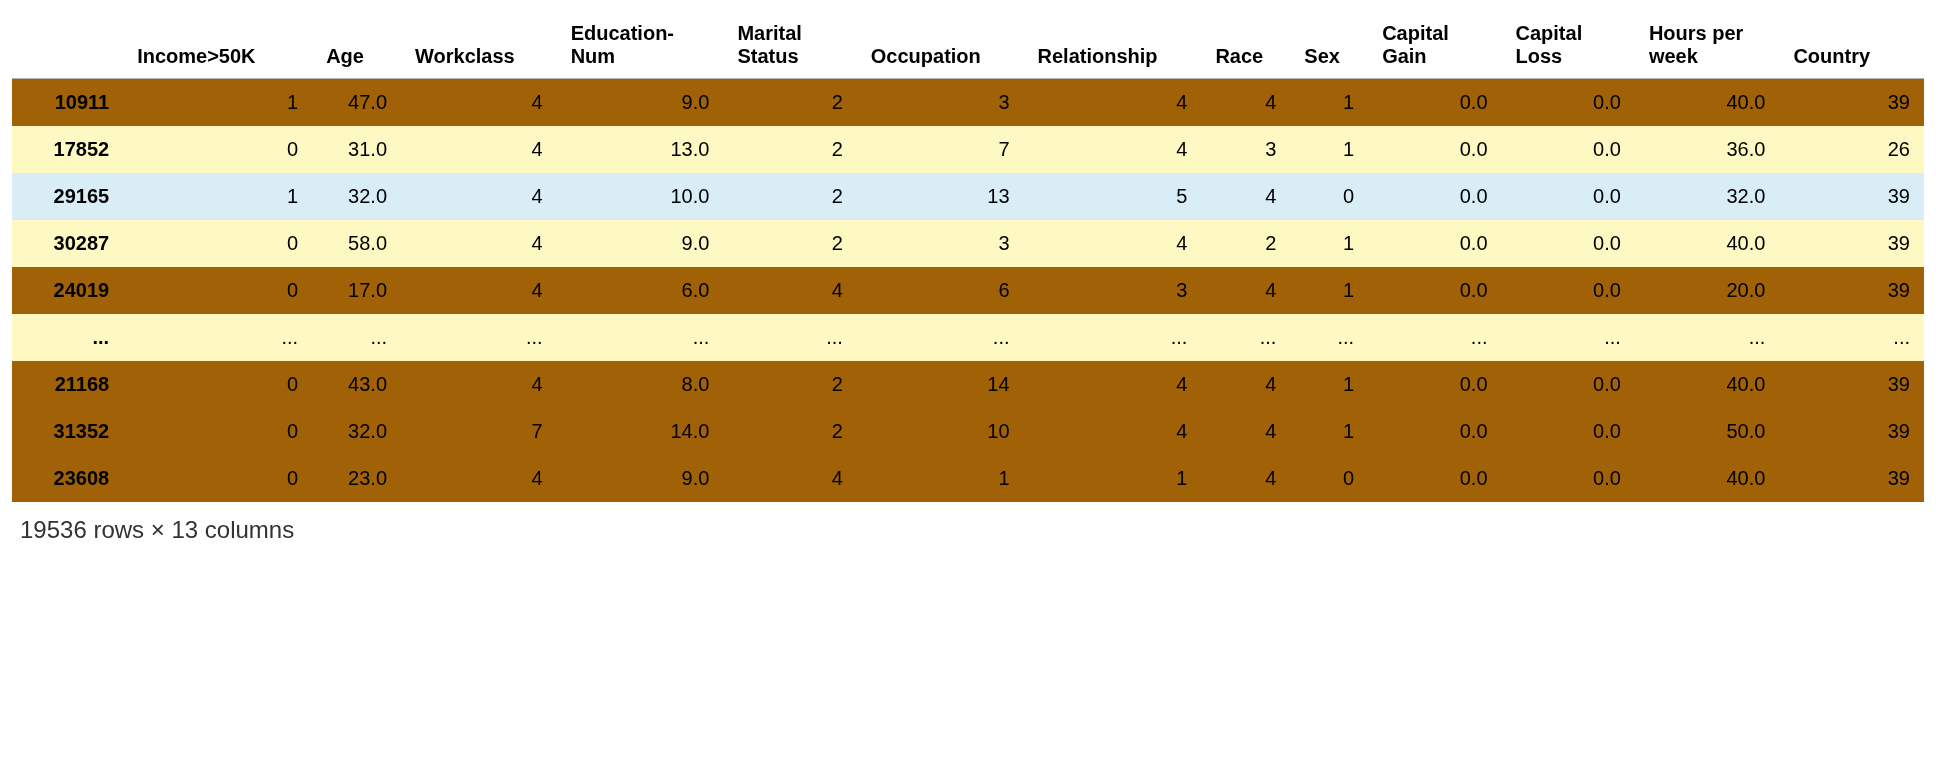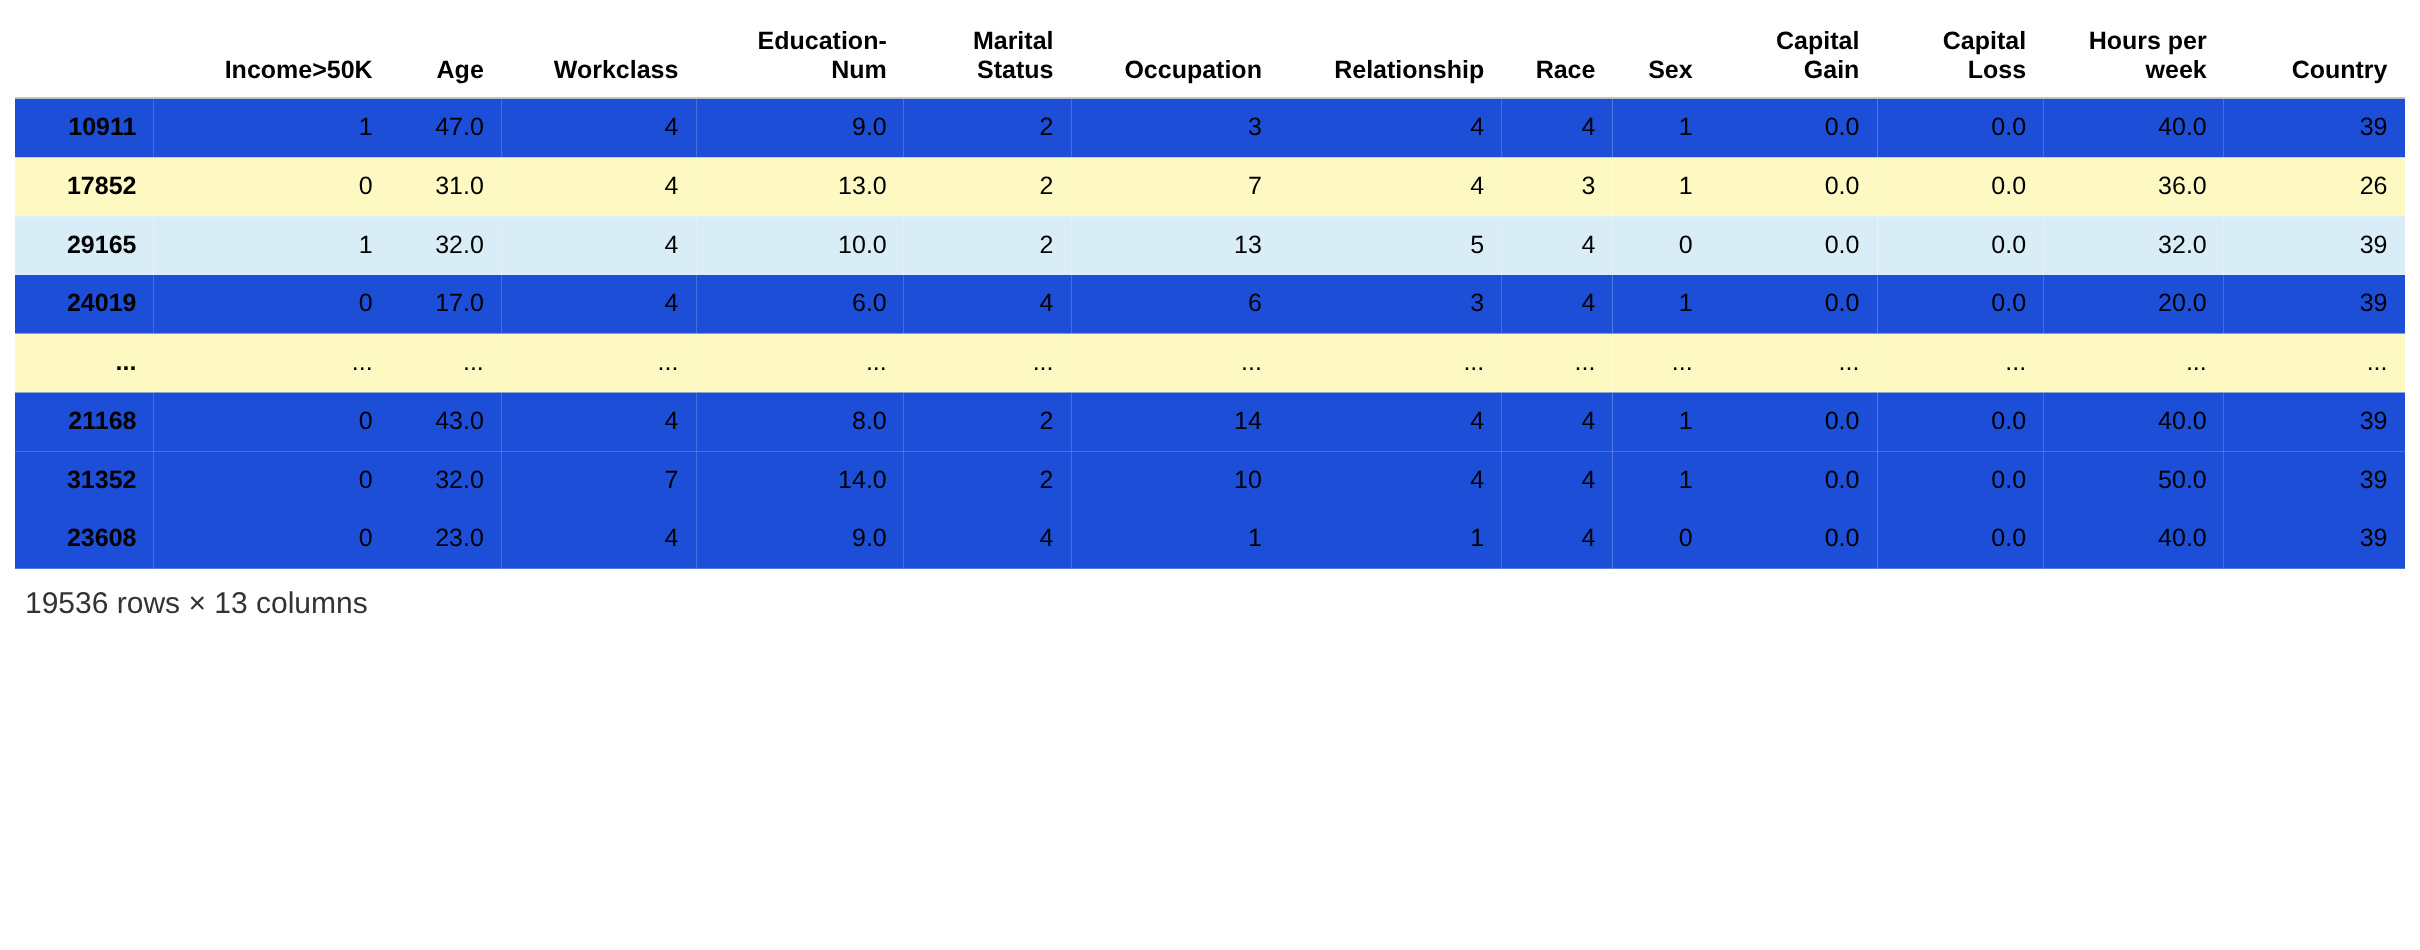--- a/index.html
+++ b/index.html
@@ -13,42 +13,42 @@
   .wrap {
     padding: 12px 12px 12px 12px;
   }
   table {
     border-collapse: collapse;
     width: 100%;
     table-layout: auto;
   }
   thead th {
     font-weight: 700;
-    text-align: right;
+    text-align: left;
     padding: 10px 14px;
     border-bottom: 1px solid #b6b6b6;
     vertical-align: bottom;
     white-space: normal;
   }
   thead th.idxcol {
     text-align: left;
   }
   tbody td, tbody th {
     padding: 12px 14px;
     text-align: right;
     border: none;
     font-variant-numeric: tabular-nums;
     white-space: nowrap;
   }
   tbody th.idx {
     font-weight: 700;
     text-align: right;
   }
   tbody tr.even { background: #fef9c3; }
-  tbody tr.odd  { background: #1d4ed8; }
+  tbody tr.odd  { background: #a16207; }
   tbody tr.highlight { background: #d9edf7; padding-left: 24px; }
   .shape {
     padding: 14px 8px 8px 8px;
     font-size: 24px;
     color: #333;
   }
 
   
   col.c-index   { width: 100px; }
   col.c-income  { width: 170px; }
@@ -147,20 +147,36 @@
           <td>2</td>
           <td>13</td>
           <td>5</td>
           <td>4</td>
           <td>0</td>
           <td>0.0</td>
           <td>0.0</td>
           <td>32.0</td>
           <td>39</td>
         </tr>
+        <tr class="even">
+          <th class="idx">30287</th>
+          <td>0</td>
+          <td>58.0</td>
+          <td>4</td>
+          <td>9.0</td>
+          <td>2</td>
+          <td>3</td>
+          <td>4</td>
+          <td>2</td>
+          <td>1</td>
+          <td>0.0</td>
+          <td>0.0</td>
+          <td>40.0</td>
+          <td>39</td>
+        </tr>
         <tr class="odd">
           <th class="idx">24019</th>
           <td>0</td>
           <td>17.0</td>
           <td>4</td>
           <td>6.0</td>
           <td>4</td>
           <td>6</td>
           <td>3</td>
           <td>4</td>

